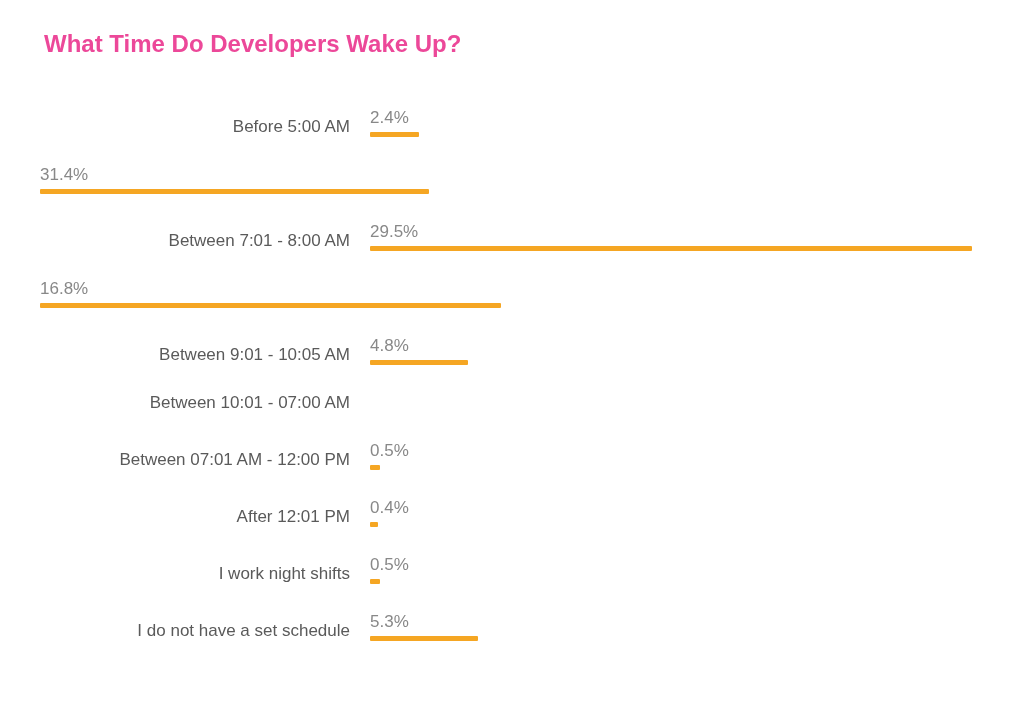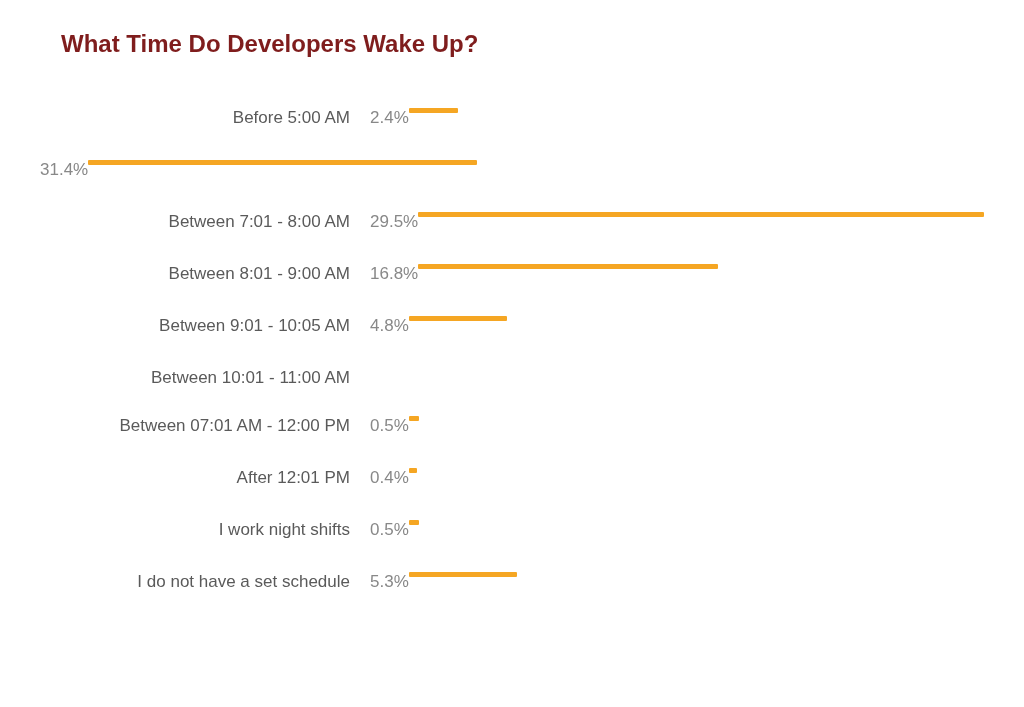--- a/index.html
+++ b/index.html
@@ -11,44 +11,44 @@
       font-family: -apple-system, BlinkMacSystemFont, "Segoe UI", Helvetica, Arial, sans-serif;
       background: #ffffff;
       width: 1024px;
       height: 707px;
       padding: 30px 40px;
       color: #4a4a4a;
     }
     .chart-title {
       font-size: 24px;
       font-weight: 700;
-      color: #7f1d1d;
+      color: #ec4899;
       margin-bottom: 50px;
-      margin-left: 21px;
+      margin-left: 4px;
     }
     .chart-container {
       width: 100%;
     }
     .chart-row {
       display: flex;
-      align-items: flex-start;
+      align-items: flex-end;
       margin-bottom: 28px;
     }
     .chart-label {
       width: 330px;
       text-align: right;
       font-size: 17px;
       color: #5a5a5a;
       padding-right: 20px;
       padding-top: 0;
     }
     .chart-bar-area {
       flex: 1;
       display: flex;
-      flex-direction: row;
+      flex-direction: column;
     }
     .chart-value {
       font-size: 17px;
       color: #888888;
       margin-bottom: 4px;
     }
     .chart-bar {
       height: 5px;
       background-color: #f5a623;
       border-radius: 1px;
@@ -79,37 +79,36 @@
 
   <div class="chart-row">
     <div class="chart-label">Between 7:01 - 8:00 AM</div>
     <div class="chart-bar-area">
       <div class="chart-value">29.5%</div>
       <div class="chart-bar" style="width: 98%;"></div>
     </div>
   </div>
 
   <div class="chart-row">
-    <div class="chart-label">Between 8:01 - 9:00 AM</div>
     <div class="chart-bar-area">
       <div class="chart-value">16.8%</div>
       <div class="chart-bar" style="width: 48.8339%;"></div>
     </div>
   </div>
 
   <div class="chart-row">
     <div class="chart-label">Between 9:01 - 10:05 AM</div>
     <div class="chart-bar-area">
       <div class="chart-value">4.8%</div>
       <div class="chart-bar" style="width: 15.9458%;"></div>
     </div>
   </div>
 
   <div class="chart-row">
-    <div class="chart-label">Between 10:01 - 11:00 AM</div>
+    <div class="chart-label">Between 10:01 - 07:00 AM</div>
   </div>
 
   <div class="chart-row">
     <div class="chart-label">Between 07:01 AM - 12:00 PM</div>
     <div class="chart-bar-area">
       <div class="chart-value">0.5%</div>
       <div class="chart-bar" style="width: 1.66102%;"></div>
     </div>
   </div>
 

